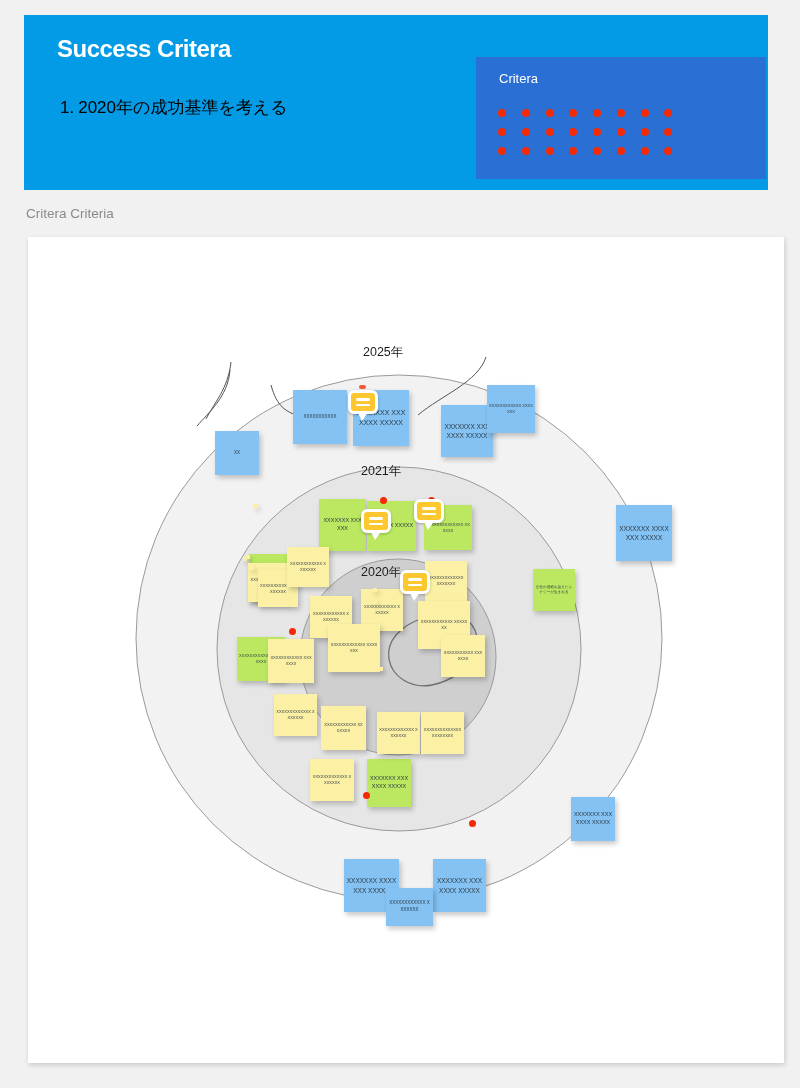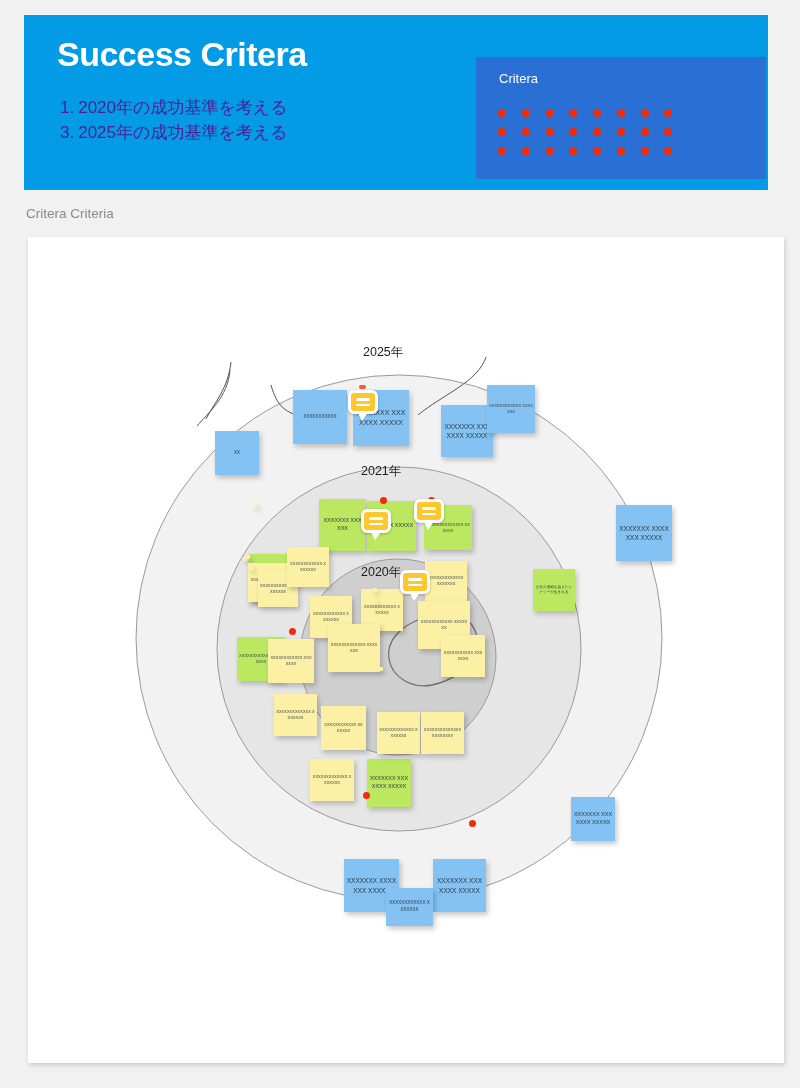--- a/index.html
+++ b/index.html
@@ -24,35 +24,35 @@
     width: 744px;
     height: 175px;
     background: #039be5;
     box-sizing: border-box;
   }
   .banner-title {
     position: absolute;
     left: 33px;
     top: 20px;
     color: #ffffff;
-    font-size: 34px;
+    font-size: 24px;
     font-weight: bold;
     letter-spacing: -0.5px;
     white-space: nowrap;
   }
   .banner-list {
     position: absolute;
     left: 36px;
     top: 80px;
     margin: 0;
     padding: 0;
     list-style: none;
   }
   .banner-list li {
-    color: #4c1d95;
+    color: #000000;
     font-size: 17px;
     line-height: 25px;
     white-space: nowrap;
   }
   .li-num { margin-right: 4px; }
 
   
   .assets-panel {
     position: absolute;
     left: 452px;
@@ -183,23 +183,20 @@
 <body>
 
 <div id="page">
 
   <div class="banner">
     <div class="banner-title">Success Critera</div>
     <ul class="banner-list">
       <li>
         <span class="li-num">1.</span><span>2020年の成功基準を考える</span>
       </li>
-      <li>
-        <span class="li-num">3.</span><span>2025年の成功基準を考える</span>
-      </li>
     </ul>
 
     <div class="assets-panel">
       <div class="assets-title">Critera</div>
       <div class="assets-dots" id="assets-dots">
           <div class="assets-dot" style="background: rgb(244, 42, 6);"></div>
           <div class="assets-dot" style="background: rgb(244, 42, 6);"></div>
           <div class="assets-dot" style="background: rgb(244, 42, 6);"></div>
           <div class="assets-dot" style="background: rgb(244, 42, 6);"></div>
           <div class="assets-dot" style="background: rgb(244, 42, 6);"></div>

